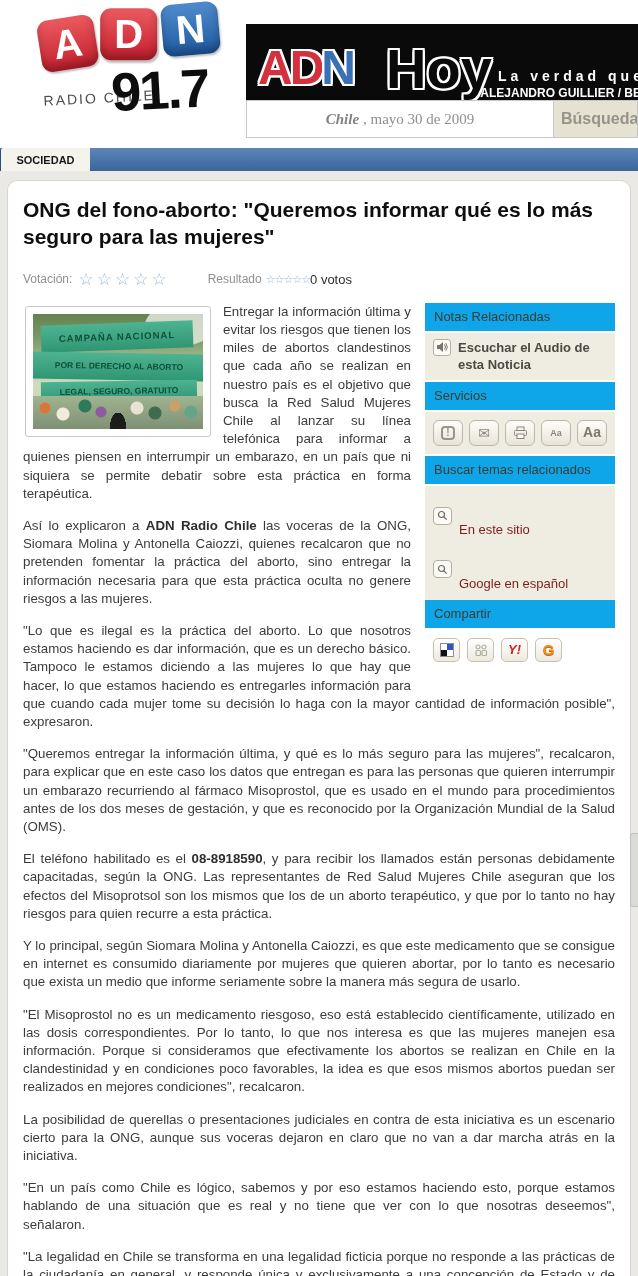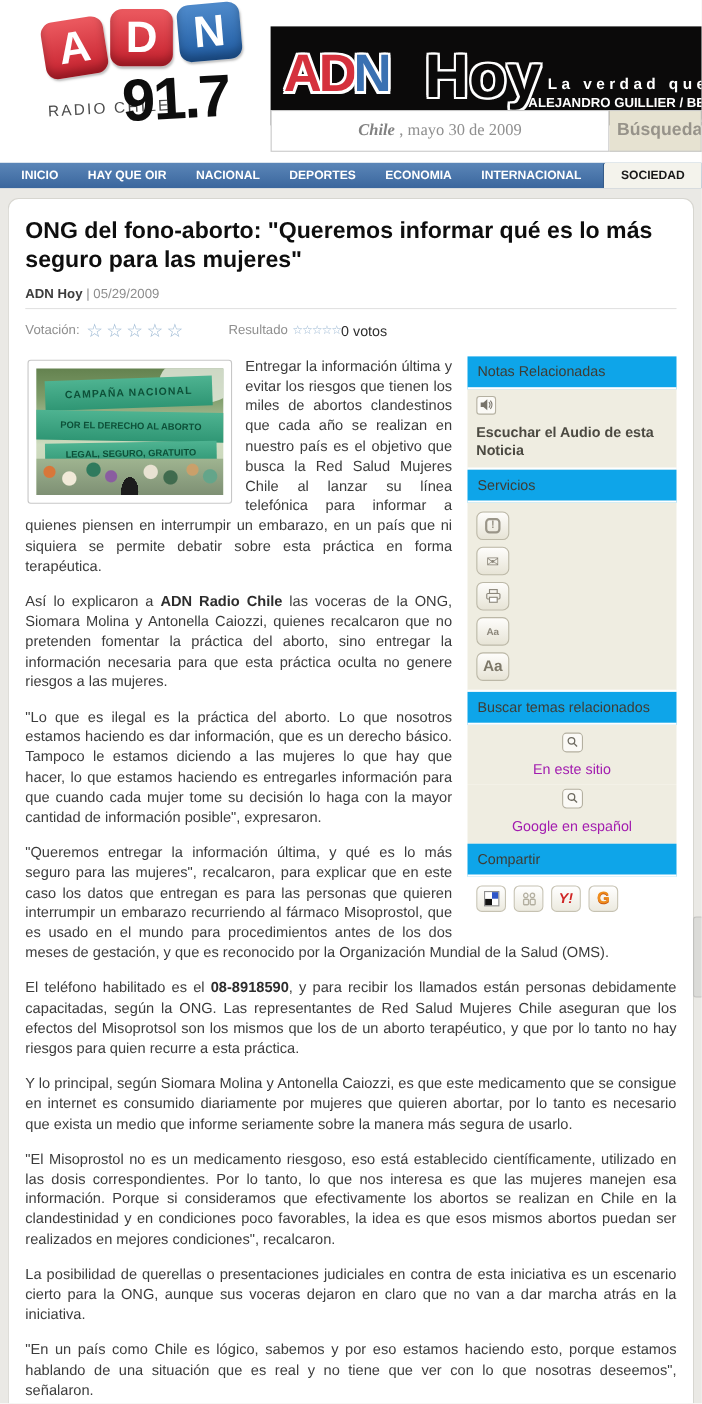--- a/index.html
+++ b/index.html
@@ -85,34 +85,34 @@
       radial-gradient(circle at 68px 16px,#8a5da0 5px,transparent 6px),
       radial-gradient(circle at 104px 12px,#e8e2d2 6px,transparent 7px),
       radial-gradient(circle at 122px 17px,#406b4e 6px,transparent 7px),
       radial-gradient(circle at 142px 10px,#caa06a 5px,transparent 6px),
       radial-gradient(circle at 158px 16px,#64a58a 6px,transparent 7px),
       linear-gradient(#9fb490,#7e9074); }
 
   
   .sidebar { float:right; width:190px; margin:0 0 8px 14px; font-size:13px; }
   .sb-header { background:#0ea5e9; color:#3e3c34; padding:5px 9px; border-bottom:2px solid #fff; }
-  .sb-item { background:#efede1; border-bottom:2px solid #fff; padding:6px 8px;flex-direction:column; }
+  .sb-item { background:#efede1; border-bottom:2px solid #fff; padding:6px 8px; }
   .audio-item { display:flex; gap:7px; align-items:flex-start; font-weight:bold; color:#4b4941; cursor:pointer; }
   .icon-box { width:18px; height:17px; background:#fbfaf6; border:1px solid #b4b0a0; border-radius:3px;
               display:flex; align-items:center; justify-content:center; flex-shrink:0; }
   .svc-row { display:flex; gap:6px; padding:8px 8px; }
   .svc-btn { width:30px; height:26px; border:1px solid #bcb8a7; border-radius:6px; background:linear-gradient(#fefdfb,#e7e4d6);
              display:flex; align-items:center; justify-content:center; color:#8b867a; cursor:pointer; }
   .alert-glyph { width:14px; height:14px; border:2px solid #9a9588; border-radius:4px; font-size:10px; font-weight:bold;
                  display:flex; align-items:center; justify-content:center; color:#9a9588; }
   .env-glyph { font-size:14px; line-height:1; }
   .aa-small { font-size:9px; font-weight:bold; }
   .aa-large { font-size:14px; font-weight:bold; color:#7d7869; }
   .search-link { display:flex; align-items:center; gap:7px; padding:4px 8px; background:#efede1; border-bottom:0; cursor:pointer; }
-  .search-link-label { color:#a21caf; }
+  .search-link-label { color:#7f1d1d;margin-top:28px; }
   .mag-btn { width:19px; height:18px; background:#fbfaf6; border:1px solid #b4b0a0; border-radius:4px;
              display:flex; align-items:center; justify-content:center; flex-shrink:0; }
   .share-row { display:flex; gap:7px; padding:8px 8px 9px; background:#fff; }
   .share-btn { width:27px; height:24px; border:1px solid #c6c2b2; border-radius:5px; background:linear-gradient(#ffffff,#eceadf);
                display:flex; align-items:center; justify-content:center; cursor:pointer; }
   .ic-del { width:14px; height:14px; border:1px solid #8e8e8e;
             background-image:linear-gradient(90deg,#fff 50%,#2d55c8 50%),linear-gradient(90deg,#111 50%,#fff 50%);
             background-size:100% 50%; background-position:0 0,0 100%; background-repeat:no-repeat; }
   .ic-yahoo { color:#cf2424; font-weight:bold; font-style:italic; font-size:13px; }
   .ic-g { color:#ef8d1d; font-weight:bold; font-size:15px; text-shadow:0 1px 0 #c85a10; }
@@ -153,40 +153,28 @@
         <span>, mayo 30 de 2009</span>
       </div>
       <div class="search-box">
         <span class="search-label">Búsqueda:</span>
         <input class="search-input" type="text" style="">
       </div>
     </div>
   </div>
 
   <div class="nav">
-    <div class="nav-links">
-      <span class="nav-item">INICIO</span>
-      <span class="nav-item">HAY QUE OIR</span>
-      <span class="nav-item">NACIONAL</span>
-      <span class="nav-item">DEPORTES</span>
-      <span class="nav-item">ECONOMIA</span>
-      <span class="nav-item">INTERNACIONAL</span>
-    </div>
     <div class="nav-tab">SOCIEDAD</div>
   </div>
 
   <div class="main">
     <div class="card">
 
       <h1 class="title">ONG del fono-aborto: "Queremos informar qué es lo más seguro para las mujeres"</h1>
 
-      <div class="byline">
-        <span class="byline-source">ADN Hoy</span>
-        <span class="byline-date">| 05/29/2009</span>
-      </div>
 
       <div class="vote-row">
         <span>Votación:</span>
         <span class="stars-big"><span>☆</span><span>☆</span><span>☆</span><span>☆</span><span>☆</span></span>
         <span class="result-label">Resultado</span>
         <span class="stars-small"><span>☆</span><span>☆</span><span>☆</span><span>☆</span><span>☆</span></span>
         <span class="vote-count">0 votos</span>
       </div>
 
       <div class="body-text clearfix">

